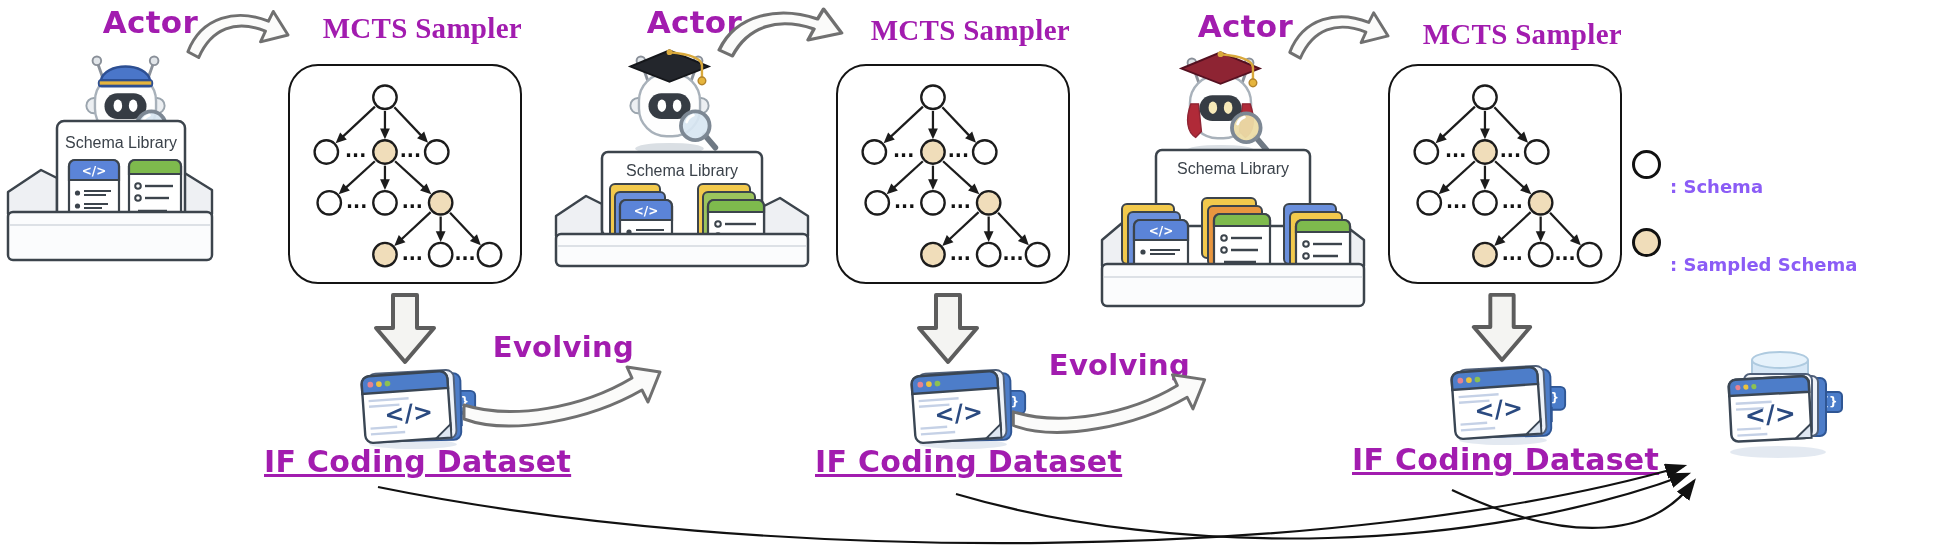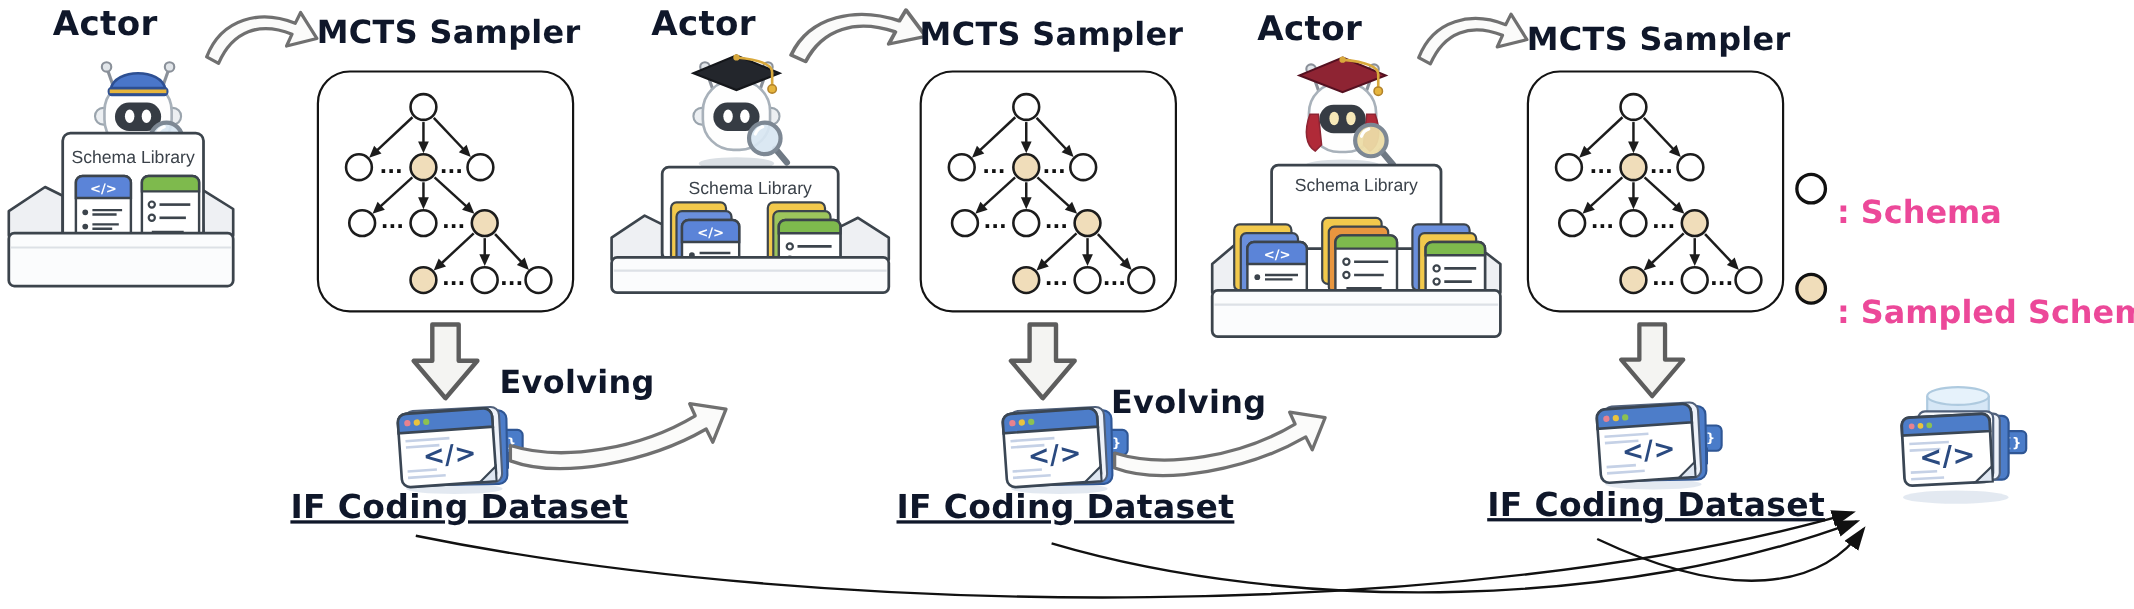--- a/index.html
+++ b/index.html
@@ -1,35 +1,35 @@
 <!DOCTYPE html>
 <html><head>
 <meta charset="utf-8">
 <style>
   html,body{margin:0;padding:0;background:#fff;}
   .canvas{position:relative;width:1940px;height:554px;background:#fff;overflow:hidden;
           font-family:"DejaVu Sans",sans-serif;}
   .abs{position:absolute;}
-  .hand{font-weight:600;color:#0f172a;text-align:left;letter-spacing:.3px;white-space:nowrap;}
+  .hand{font-weight:600;color:#a21caf;text-align:right;letter-spacing:.3px;white-space:nowrap;}
   .actor-label{font-size:31px;}
-  .sampler-label{font-size:29px;}
+  .sampler-label{font-size:29px;font-family:Liberation Serif, serif;}
   .dataset-label{font-size:30px;text-decoration:underline;}
   .evolving-label{font-size:29px;}
   .mcts-box{border:2.6px solid #141414;border-radius:30px;background:#fff;box-sizing:border-box;}
   svg{display:block;overflow:visible;}
   .lib-title{font-family:"Liberation Sans",sans-serif;font-size:16px;fill:#3b424a;}
   .code-glyph-sm{font-family:"DejaVu Sans",sans-serif;font-weight:bold;font-size:12px;fill:#fff;}
   .code-glyph-lg{font-family:"DejaVu Sans",sans-serif;font-weight:bold;font-size:25px;fill:#2a4a80;}
   .braces{font-family:"DejaVu Sans",sans-serif;font-weight:bold;font-size:12px;fill:#fff;}
   .legend{display:flex;flex-direction:column;gap:13px;}
   .legend-row{display:flex;align-items:center;gap:9px;}
   .swatch{width:29px;height:29px;border:3px solid #111;border-radius:50%;box-sizing:border-box;flex:0 0 auto;}
   .swatch-schema{background:#ffffff;}
   .swatch-sampled{background:#f0ddba;}
-  .legend-label{font-size:29px;font-weight:600;color:#ec4899;white-space:nowrap;margin-top:44px;}
+  .legend-label{font-size:18px;font-weight:600;color:#8b5cf6;white-space:nowrap;margin-top:44px;}
 </style>
 </head>
 <body>
 
 <div class="canvas">
 
   <section>
     <div class="abs hand actor-label" style="left:48px;top:4px;width:150px;">Actor</div>
 
     <svg class="abs" style="left:182px;top:6px;" width="108" height="56" viewBox="0 0 110 56">

